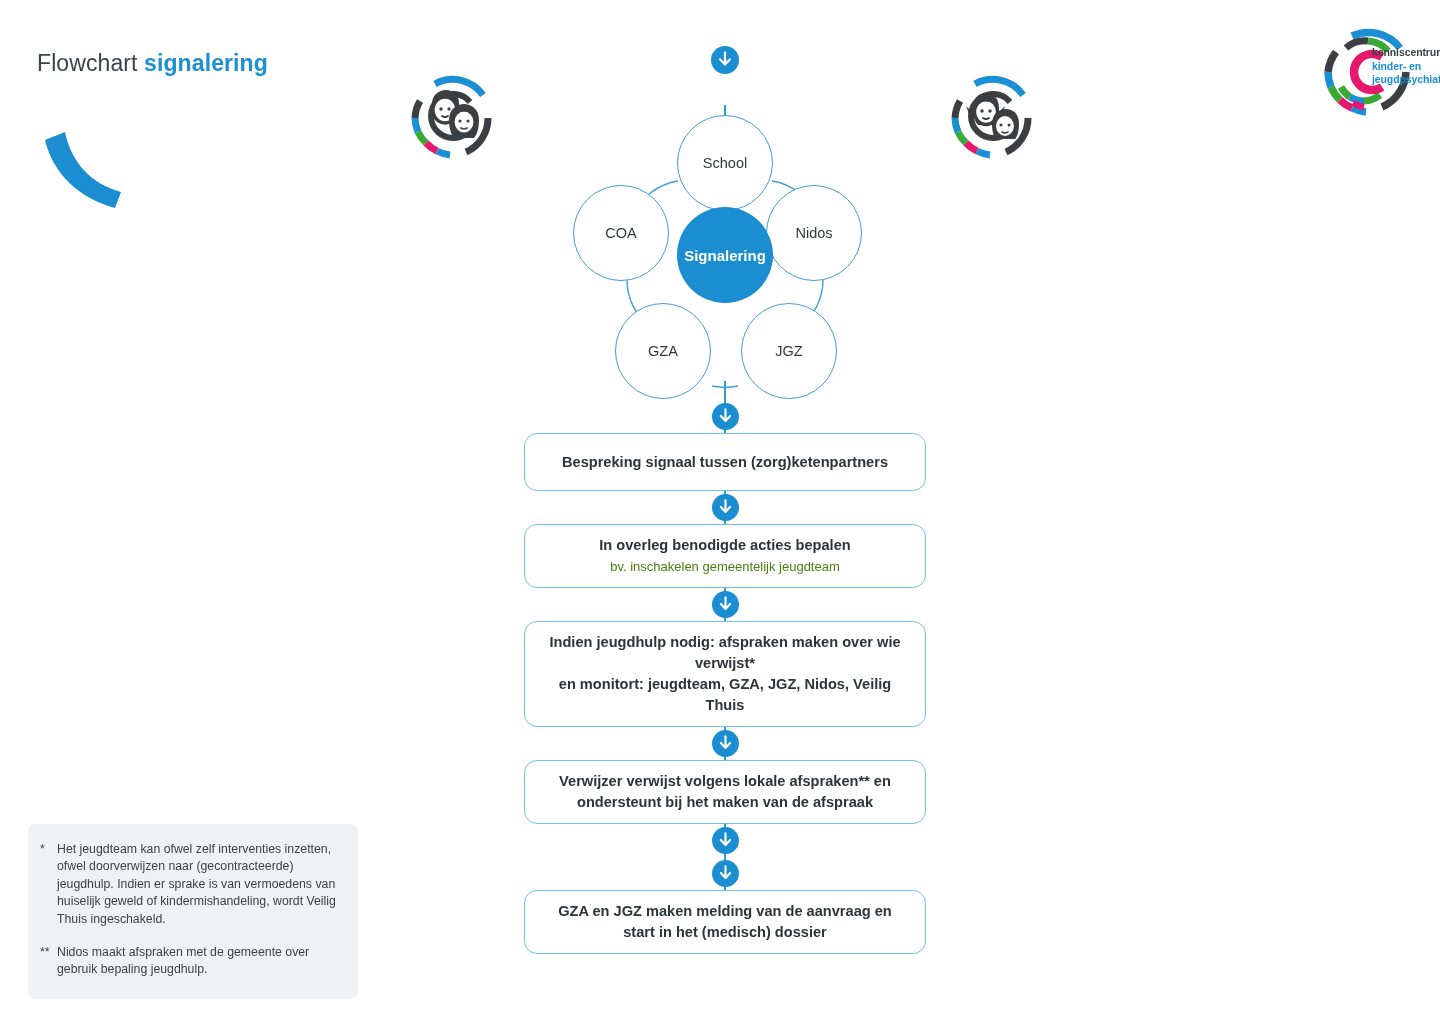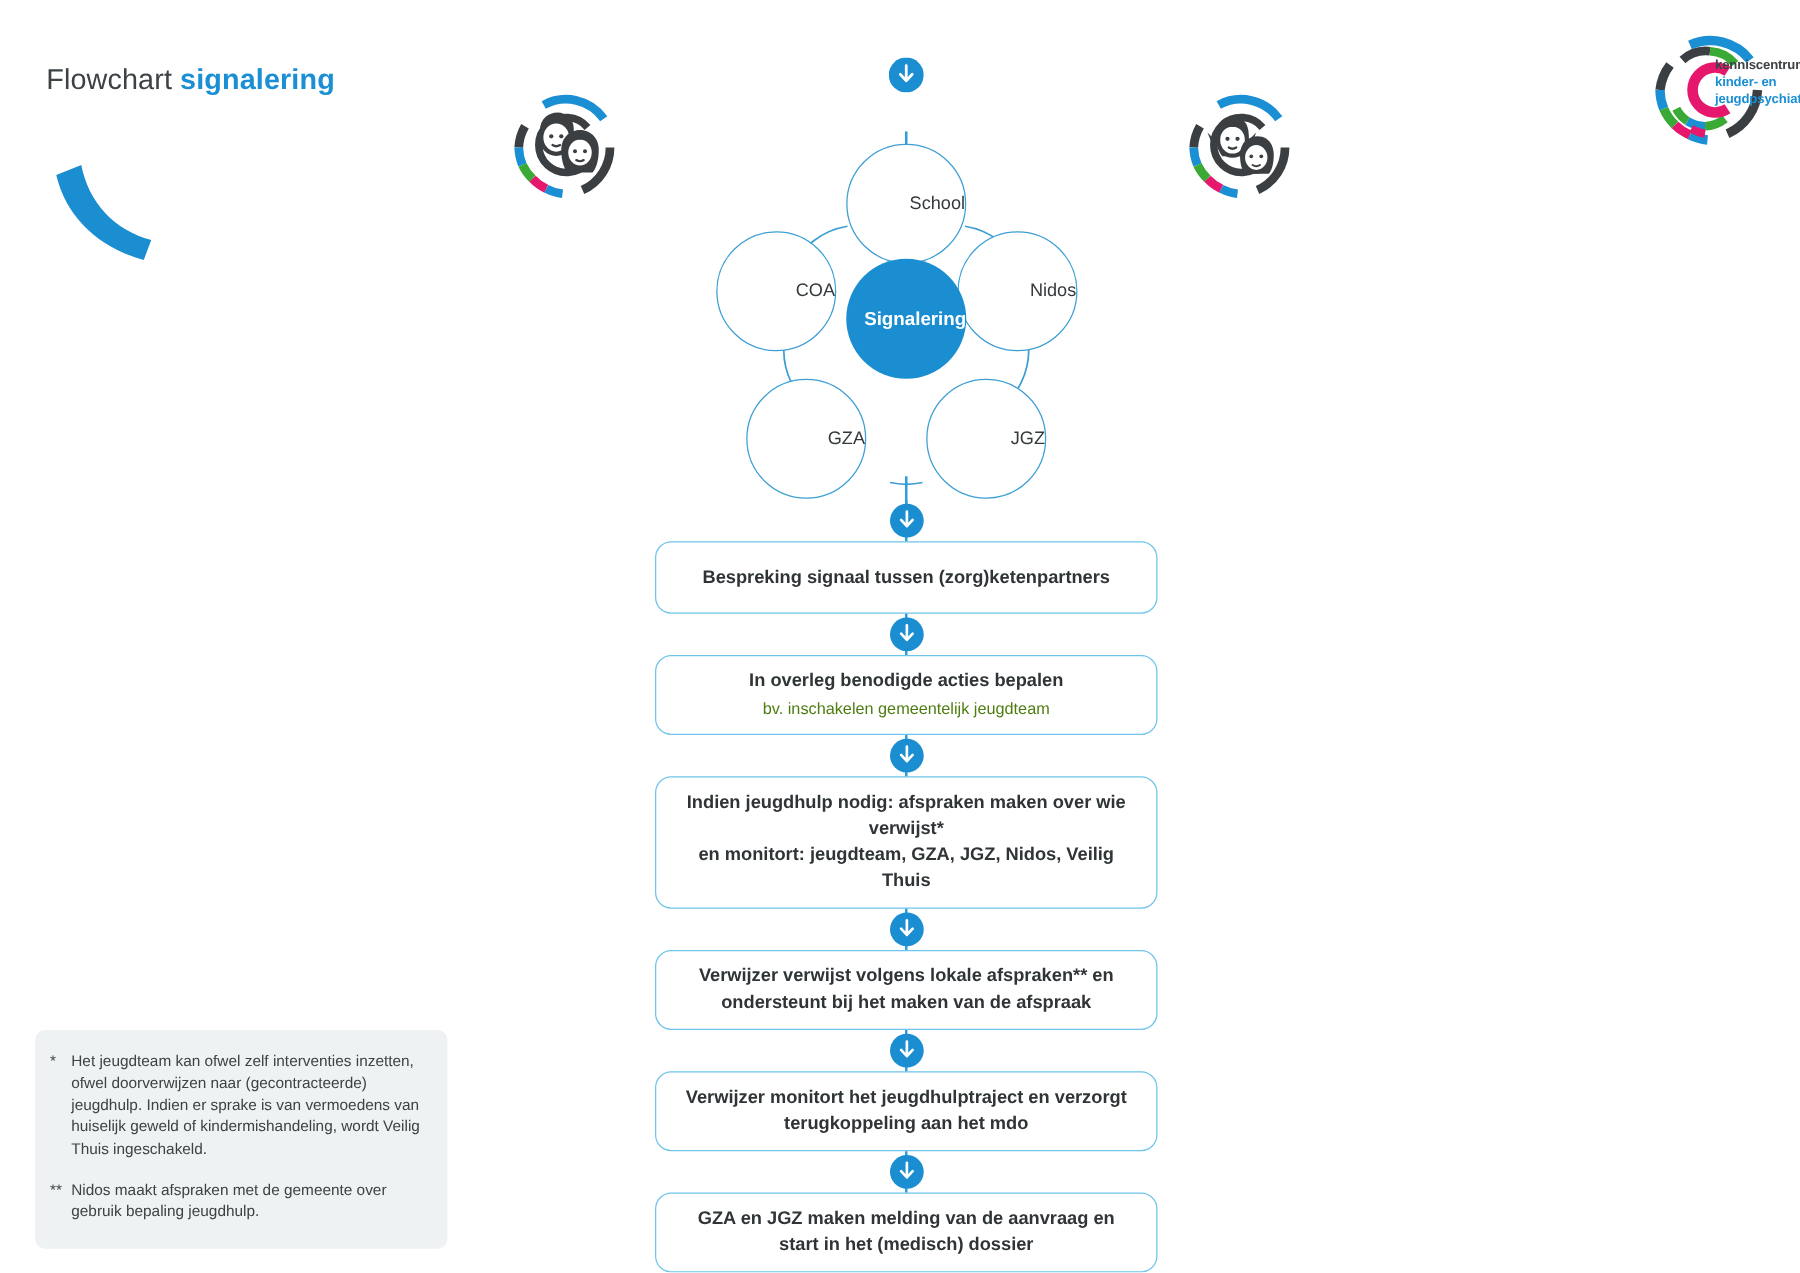--- a/index.html
+++ b/index.html
@@ -88,21 +88,21 @@
     top: 105px;
     width: 320px;
     height: 300px;
   }
   #circle-cluster svg { position: absolute; left: 0; top: 0; }
   .node-circle {
     position: absolute;
     border-radius: 50%;
     display: flex;
     align-items: center;
-    justify-content: flex-end;
+    justify-content: center;
     background: #ffffff;
     border: 1.4px solid #3d9fd4;
     font-size: 14.5px;
     font-weight: 400;
     color: #34393c;
     z-index: 2;
   }
   .node-circle.center {
     background: #1a8ed0;
     border: none;
@@ -349,21 +349,21 @@
   </div>
 
   <div class="node-circle" style="left:201px; top:80px; width:96px; height:96px;">
     <span>Nidos</span>
   </div>
 
   <div class="node-circle" style="left:176px; top:198px; width:96px; height:96px;">
     <span>JGZ</span>
   </div>
 
-  <div class="node-circle" style="left:32px; top:198px; width:96px; height:96px;">
+  <div class="node-circle" style="left:50px; top:198px; width:96px; height:96px;">
     <span>GZA</span>
   </div>
 
   <div class="node-circle" style="left:8px; top:80px; width:96px; height:96px;">
     <span>COA</span>
   </div>
 </div>
 
 <div id="flow-column">
 
@@ -425,24 +425,20 @@
 
   <div class="flow-connector">
     <div class="rail"></div>
     <div class="arrow-node">
       <svg width="27" height="27" viewBox="0 0 28 28">
         <path d="M14 6.5 L14 18 M9.2 13.4 L14 18.6 L18.8 13.4" stroke="#ffffff" stroke-width="2.2" fill="none" stroke-linecap="round" stroke-linejoin="round"></path>
       </svg>
     </div>
   </div>
 
-  <div class="flow-box">
-    <div class="line-primary">Verwijzer monitort het jeugdhulptraject en verzorgt</div>
-    <div class="line-primary">terugkoppeling aan het mdo</div>
-  </div>
 
   <div class="flow-connector">
     <div class="rail"></div>
     <div class="arrow-node">
       <svg width="27" height="27" viewBox="0 0 28 28">
         <path d="M14 6.5 L14 18 M9.2 13.4 L14 18.6 L18.8 13.4" stroke="#ffffff" stroke-width="2.2" fill="none" stroke-linecap="round" stroke-linejoin="round"></path>
       </svg>
     </div>
   </div>
 

